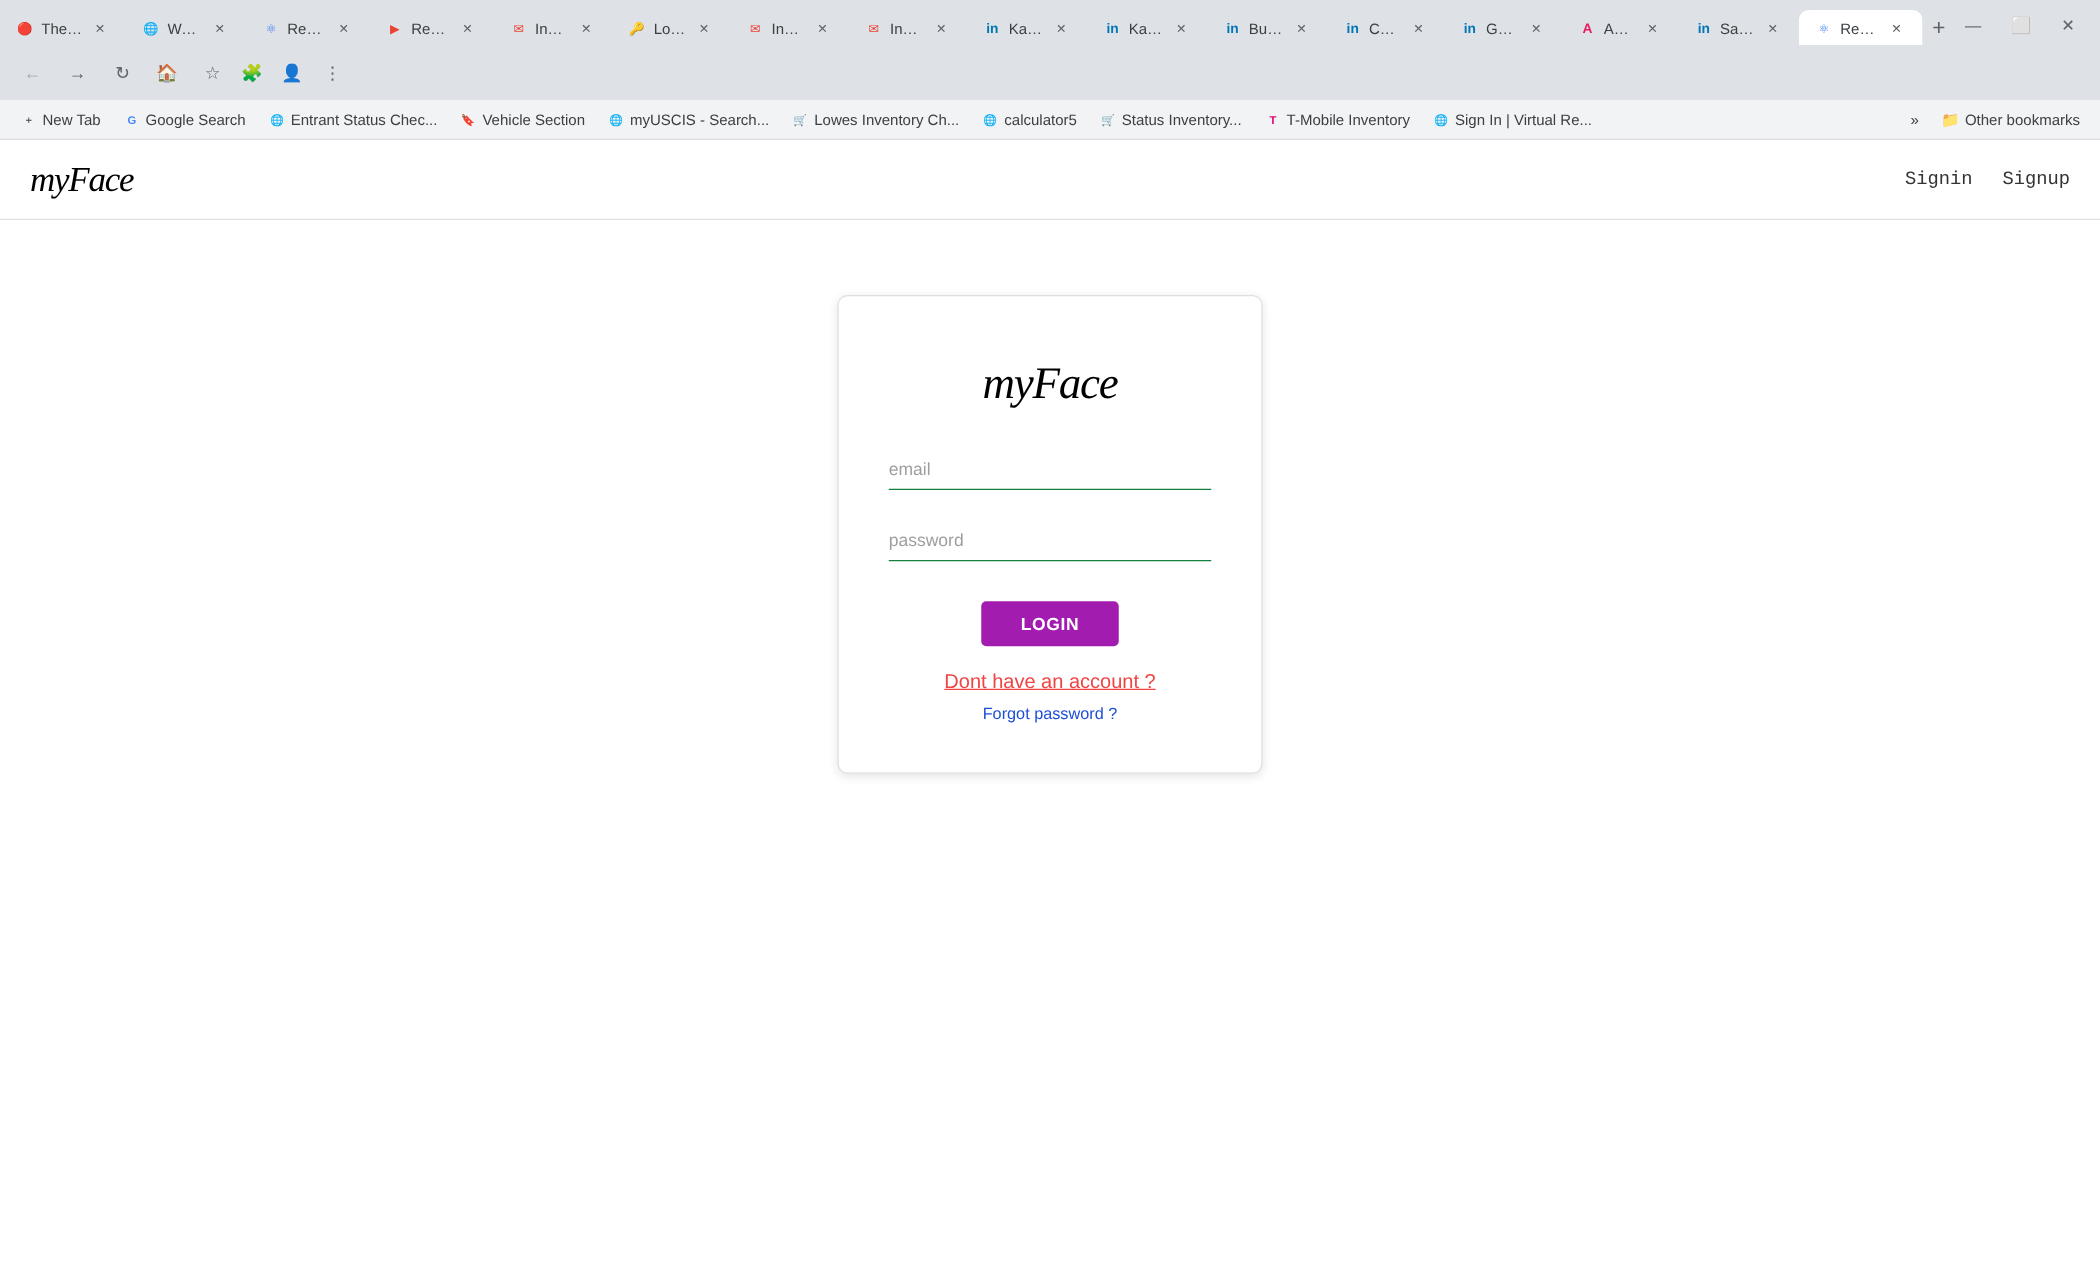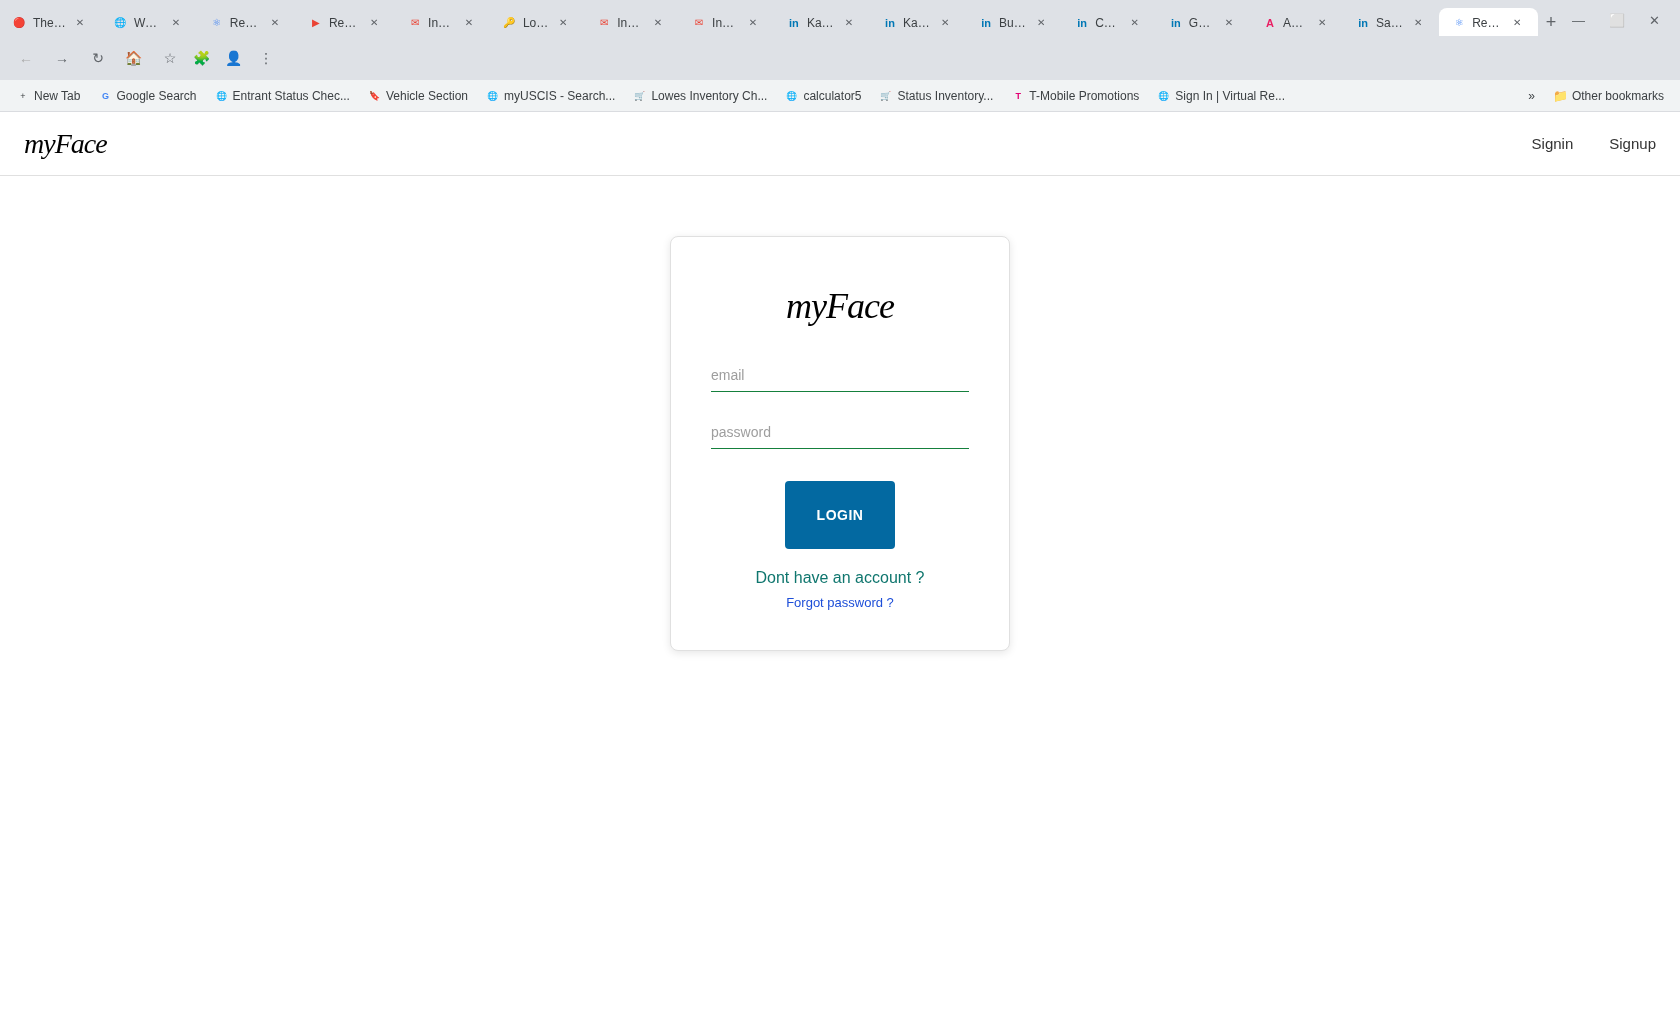--- a/index.html
+++ b/index.html
@@ -256,21 +256,22 @@
 
     .app-logo span {
       font-family: Georgia, serif;
       font-style: italic;
     }
 
     .app-nav-links {
       margin-left: auto;
       display: flex;
       align-items: flex-start;
-      gap: 36px;
+      gap: 24px;
+      font-family: Liberation Mono, monospace;
     }
 
     .app-nav-link {
       font-size: 15px;
       color: #333;
       cursor: pointer;
       text-decoration: none;
     }
 
     
@@ -319,38 +320,39 @@
       font-size: 14px;
       color: #333;
       background: transparent;
     }
 
     .form-field input::placeholder {
       color: #9e9e9e;
     }
 
     .login-btn {
-      background: #0369a1;
+      background: #a21caf;
       color: #ffffff;
       border: none;
       border-radius: 4px;
-      padding: 26px 32px;
+      padding: 10px 32px;
       font-size: 14px;
       font-weight: 600;
       cursor: pointer;
       letter-spacing: 0.5px;
       margin-top: 8px;
       margin-bottom: 20px;
     }
 
     .no-account-text {
       font-size: 16px;
-      color: #0f766e;
+      color: #ef4444;
       margin-bottom: 8px;
       text-align: right;
+      text-decoration: underline;
     }
 
     .forgot-password-link {
       font-size: 13px;
       color: #1d4ed8;
       cursor: pointer;
       text-align: right;
     }
 
     
@@ -497,21 +499,21 @@
     <div class="bookmark-item">
       <span class="bk-favicon">🌐</span>
       <span>calculator5</span>
     </div>
     <div class="bookmark-item">
       <span class="bk-favicon">🛒</span>
       <span>Status Inventory...</span>
     </div>
     <div class="bookmark-item">
       <span class="bk-favicon" style="color:#e20074;font-weight:bold;">T</span>
-      <span>T-Mobile Promotions</span>
+      <span>T-Mobile Inventory</span>
     </div>
     <div class="bookmark-item">
       <span class="bk-favicon">🌐</span>
       <span>Sign In | Virtual Re...</span>
     </div>
     <div style="margin-left:auto;">
       <div class="bookmark-item">
         <span>»</span>
       </div>
     </div>

